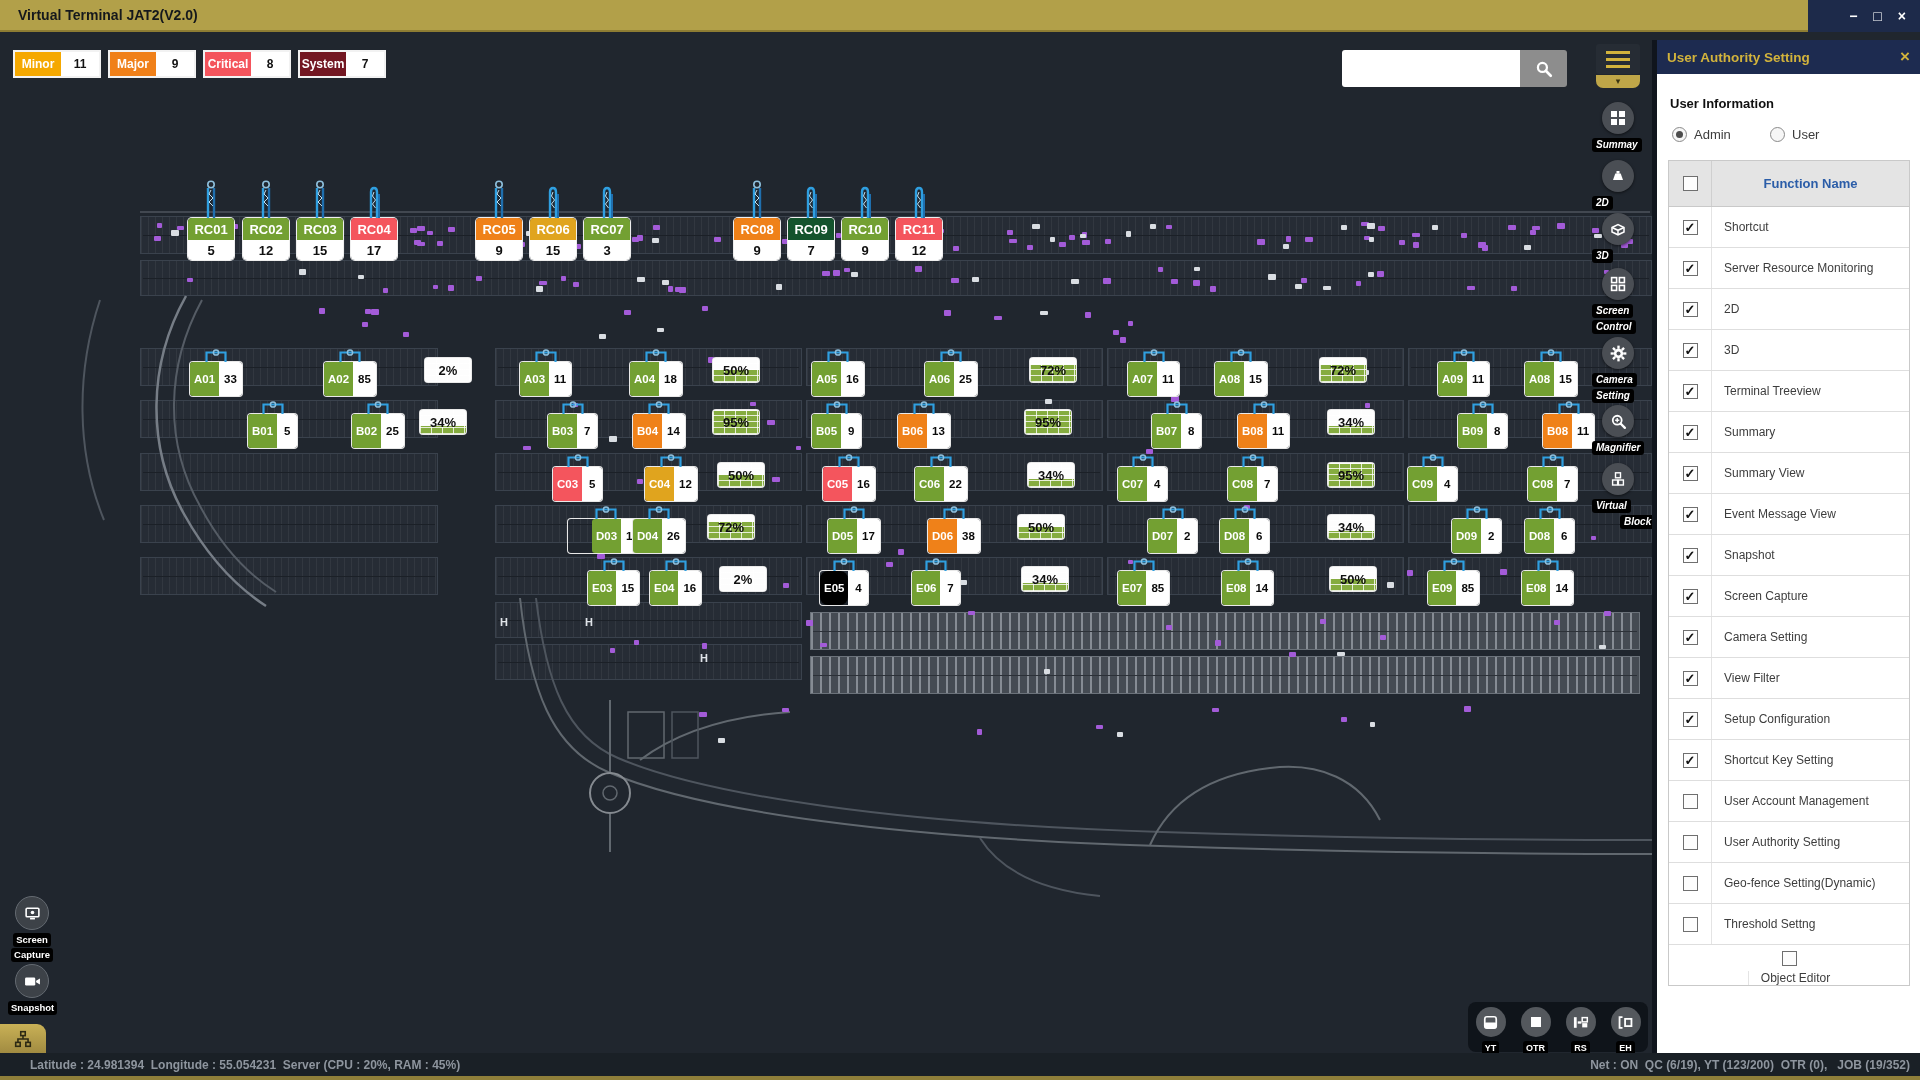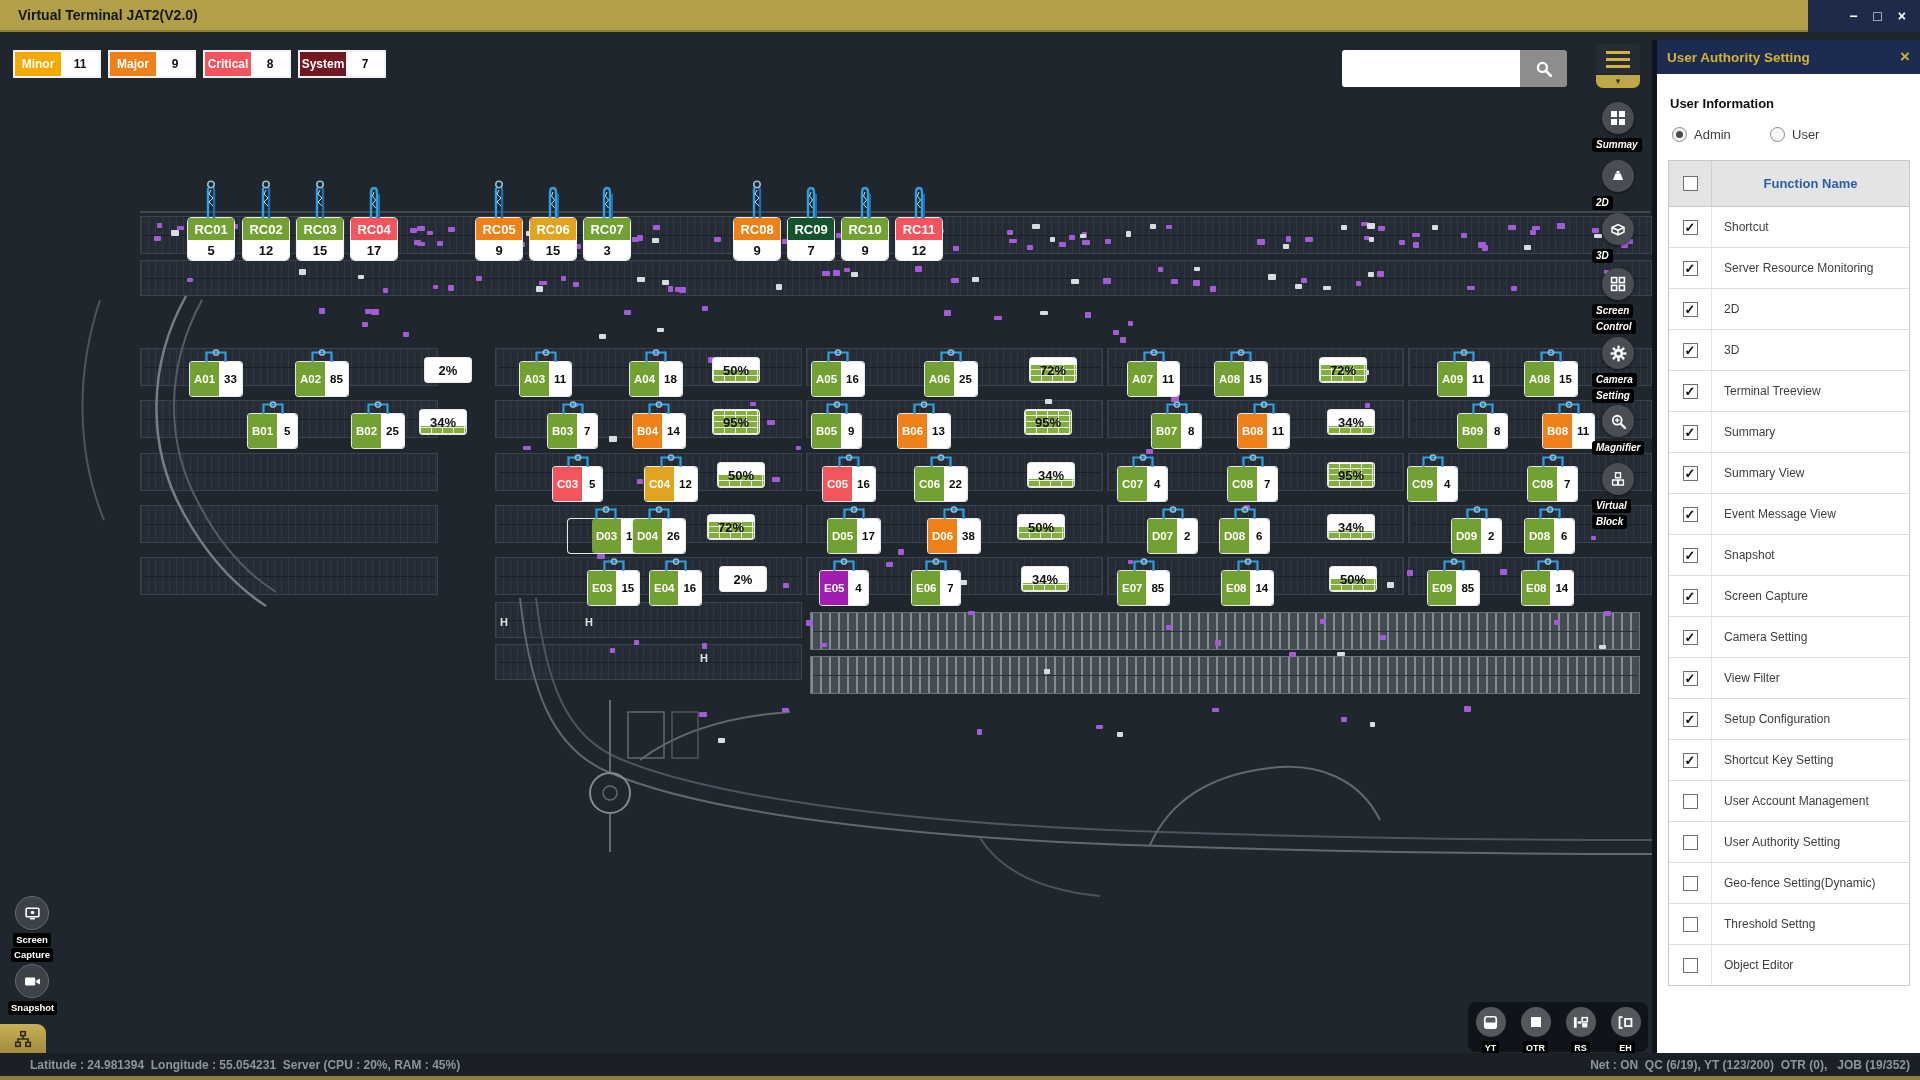--- a/index.html
+++ b/index.html
@@ -91,21 +91,21 @@
   .radio{display:flex;align-items:center;gap:7px;width:94px;margin-left:4px;cursor:pointer;}
   .radio .rb{width:13px;height:13px;border-radius:50%;border:1px solid #8a8a8a;background:#f6f6f6;position:relative;}
   .radio.sel .rb::after{content:"";position:absolute;inset:3px;border-radius:50%;background:#4c4c4c;}
   .radio .rl{font-size:13px;color:#3c3c3c;}
   .ftable{margin-top:18px;border:1px solid #c9c9c9;width:240px;}
   .fhead{height:45px;background:#e4e4e4;display:flex;align-items:center;border-bottom:1px solid #c9c9c9;}
   .cbcol{width:42px;display:flex;justify-content:center;align-items:center;height:100%;}
   .fhead .fname{flex:1;text-align:center;color:#2b5da8;font-weight:bold;font-size:13px;border-left:1px solid #cfcfcf;
                 height:100%;display:flex;align-items:center;justify-content:center;}
   .frow{height:40px;display:flex;align-items:center;border-bottom:1px solid #dedede;background:#fff;}
-  .frow:last-child{border-bottom:none;}
+  .frow:last-child{border-bottom:none;flex-direction:column;}
   .frow .flabel{flex:1;font-size:12px;color:#3d3d3d;padding-left:12px;border-left:1px solid #e4e4e4;height:100%;
                 display:flex;align-items:center;}
   .cb{width:15px;height:15px;border:1px solid #6f6f6f;background:#fdfdfd;display:flex;align-items:center;
       justify-content:center;font-size:13px;font-weight:bold;color:#111;cursor:pointer;box-sizing:border-box;}
 
   
   .fab{position:absolute;left:8px;width:48px;text-align:center;z-index:40;}
   .fab .circ{width:34px;height:34px;border-radius:50%;background:#3d4248;border:1px solid #646a71;margin:0 auto;
              display:flex;align-items:center;justify-content:center;cursor:pointer;box-sizing:border-box;}
   .fab .labels{margin-top:2px;line-height:12px;}
@@ -507,21 +507,21 @@
         <div class="rb2">12</div>
       </div>
       <div class="block" style="left: 190px; top: 362px;">
         <div class="rtg"><svg width="26" height="14" viewBox="0 0 26 14">
             <path d="M3.5 14 V4.5 H22.5 V14 M8 4.5 H18" fill="none" stroke="#2f9fe0" stroke-width="2.2"></path>
             <circle cx="13" cy="4.5" r="2.6" fill="none" stroke="#8fc0dd" stroke-width="1.5"></circle>
           </svg></div>
         <span class="bl" style="background: rgb(115, 160, 50);">A01</span>
         <span class="bv">33</span>
       </div>
-      <div class="block" style="left: 296px; top: 362px;">
+      <div class="block" style="left: 324px; top: 362px;">
         <div class="rtg"><svg width="26" height="14" viewBox="0 0 26 14">
             <path d="M3.5 14 V4.5 H22.5 V14 M8 4.5 H18" fill="none" stroke="#2f9fe0" stroke-width="2.2"></path>
             <circle cx="13" cy="4.5" r="2.6" fill="none" stroke="#8fc0dd" stroke-width="1.5"></circle>
           </svg></div>
         <span class="bl" style="background: rgb(115, 160, 50);">A02</span>
         <span class="bv">85</span>
       </div>
       <div class="block" style="left: 520px; top: 362px;">
         <div class="rtg"><svg width="26" height="14" viewBox="0 0 26 14">
             <path d="M3.5 14 V4.5 H22.5 V14 M8 4.5 H18" fill="none" stroke="#2f9fe0" stroke-width="2.2"></path>
@@ -808,21 +808,21 @@
             <circle cx="13" cy="4.5" r="2.6" fill="none" stroke="#8fc0dd" stroke-width="1.5"></circle>
           </svg></div>
         <span class="bl" style="background: rgb(115, 160, 50);">E04</span>
         <span class="bv">16</span>
       </div>
       <div class="block" style="left: 820px; top: 571px;">
         <div class="rtg"><svg width="26" height="14" viewBox="0 0 26 14">
             <path d="M3.5 14 V4.5 H22.5 V14 M8 4.5 H18" fill="none" stroke="#2f9fe0" stroke-width="2.2"></path>
             <circle cx="13" cy="4.5" r="2.6" fill="none" stroke="#8fc0dd" stroke-width="1.5"></circle>
           </svg></div>
-        <span class="bl" style="background: #a21caf;">E05</span>
+        <span class="bl" style="background: #000000; border-radius: 8px;">E05</span>
         <span class="bv">4</span>
       </div>
       <div class="block" style="left: 912px; top: 571px;">
         <div class="rtg"><svg width="26" height="14" viewBox="0 0 26 14">
             <path d="M3.5 14 V4.5 H22.5 V14 M8 4.5 H18" fill="none" stroke="#2f9fe0" stroke-width="2.2"></path>
             <circle cx="13" cy="4.5" r="2.6" fill="none" stroke="#8fc0dd" stroke-width="1.5"></circle>
           </svg></div>
         <span class="bl" style="background: rgb(115, 160, 50);">E06</span>
         <span class="bv">7</span>
       </div>
@@ -1061,21 +1061,21 @@
         <div class="labels"><span class="pill" style="display: inline-block;">Magnifier</span><br></div>
       </div>
       <div class="tool" style="top: 463px;">
         <div class="circ">
           <svg width="16" height="16" viewBox="0 0 16 16" fill="none" stroke="#fff" stroke-width="1.4">
             <rect x="5.5" y="1.8" width="5" height="5"></rect>
             <rect x="2.6" y="9" width="5" height="5"></rect>
             <rect x="8.4" y="9" width="5" height="5"></rect>
           </svg>
         </div>
-        <div class="labels"><span class="pill" style="display: inline-block;">Virtual</span><br><span class="pill" style="display: inline-block;">Block</span><br></div>
+        <div class="labels"><span class="pill" style="display: inline-block;">Virtual</span><br><span class="pill" style="display: inline-block; margin-left: 28px;">Block</span><br></div>
       </div>
     </div>
 
   <div id="panel">
     <div class="panel-header">
       <span class="panel-title">User Authority Setting</span>
       <span class="panel-close">×</span>
     </div>
     <div class="panel-body">
       <div class="section-title">User Information</div>

